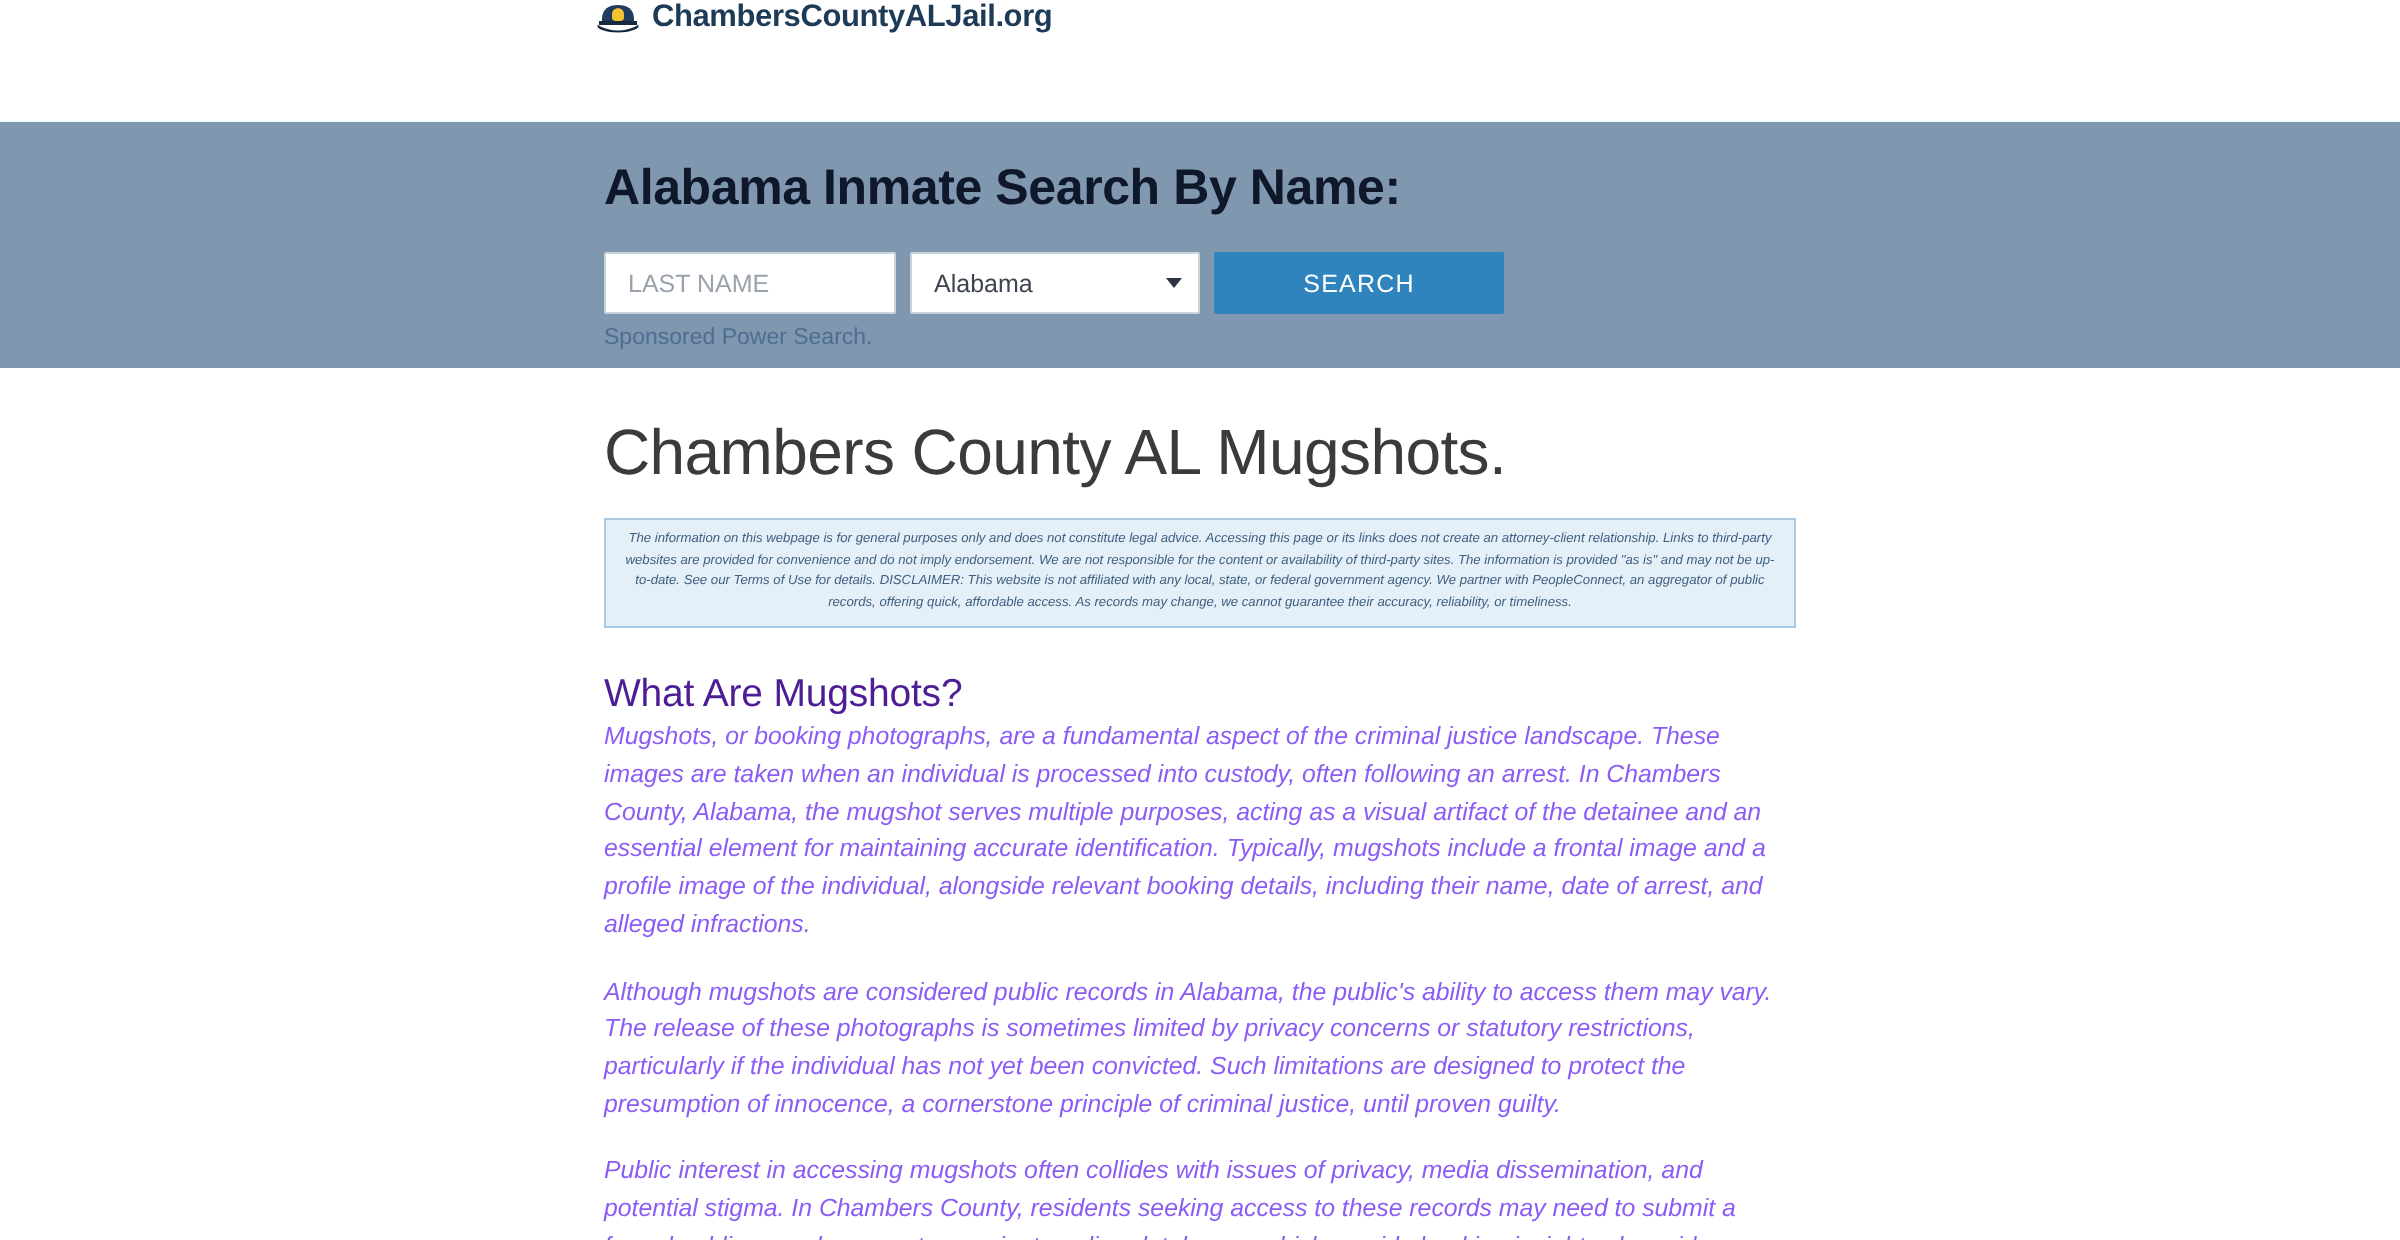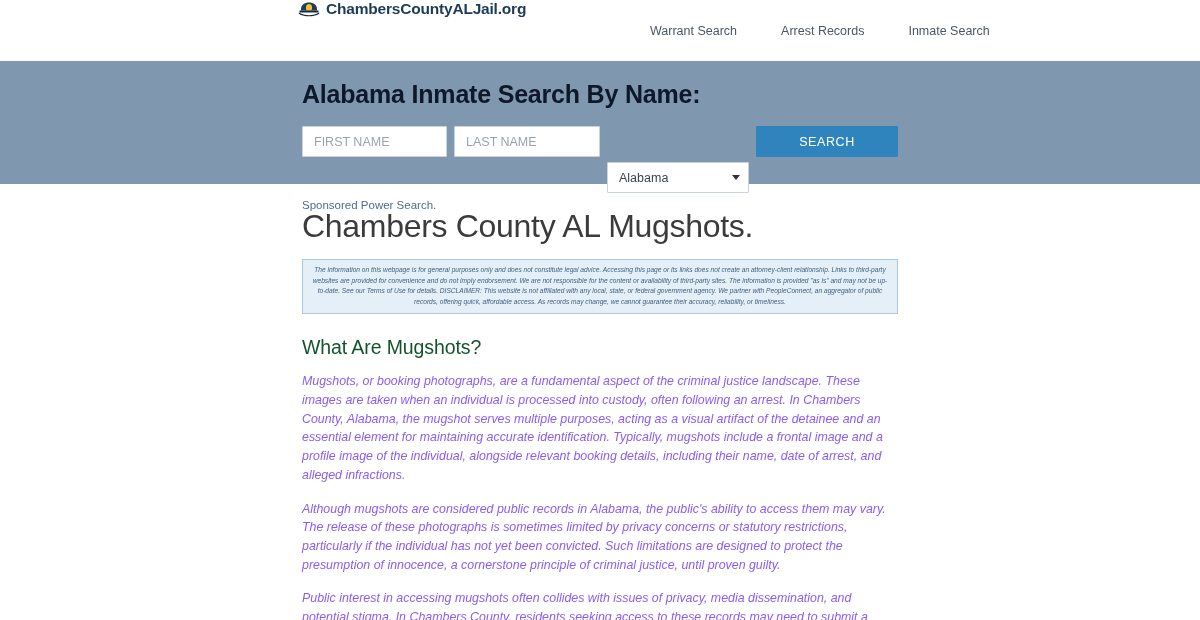--- a/index.html
+++ b/index.html
@@ -94,21 +94,20 @@
     padding: 0 11px;
     font-family: "Liberation Sans", sans-serif;
     border-radius: 1px;
   }
   .search-field::placeholder { color: #9aa3ad; }
   .field-first { width: 145px; }
   .field-last  { width: 146px; }
   .select-wrap {
     width: 145px;
     position: relative;
-    margin-top: 36px;
   }
   .state-select {
     width: 100%;
     height: 31px;
     border: 1px solid #c9d4de;
     background: #ffffff;
     font-size: 12.5px;
     color: #3c4450;
     padding: 0 22px 0 11px;
     font-family: "Liberation Sans", sans-serif;
@@ -172,22 +171,21 @@
     font-size: 6.6px;
     line-height: 10.6px;
     color: #3f5f80;
     font-style: italic;
     text-align: center;
   }
 
   .section-title {
     font-size: 19.5px;
     font-weight: normal;
-    color: #14532d;
-    margin-bottom: 13px;
+    color: #4c1d95;
     letter-spacing: -0.1px;
   }
 
   .body-text {
     font-size: 12.4px;
     line-height: 18.7px;
     color: #8b5cf6;
     margin-bottom: 15px;
     width: 596px;
     text-align: left;
@@ -203,33 +201,27 @@
       <span class="brand-icon-wrap">
         <svg class="brand-icon" viewBox="0 0 44 32" xmlns="http://www.w3.org/2000/svg">
           <path d="M6 17 C6 7 13 3 22 3 C31 3 38 7 38 17 L38 19 L6 19 Z" fill="#1f3c5e"></path>
           <path d="M16 12 C16 8.5 18.6 6.2 22 6.2 C25.4 6.2 28 8.5 28 12 L28 16 C28 18 25.4 19.4 22 19.4 C18.6 19.4 16 18 16 16 Z" fill="#f2c230"></path>
           <path d="M3 19 L41 19 L41 23 L3 23 Z" fill="#16293f"></path>
           <path d="M1.5 22.5 C1.5 22.5 9 28.5 22 28.5 C35 28.5 42.5 22.5 42.5 22.5 L42.5 24.5 C42.5 26.8 34 30.5 22 30.5 C10 30.5 1.5 26.8 1.5 24.5 Z" fill="#16293f"></path>
         </svg>
       </span>
       <span class="brand-text">ChambersCountyALJail.org</span>
     </a>
-    <nav class="main-nav">
-      <a class="nav-link" href="#">Warrant Search</a>
-      <a class="nav-link" href="#">Arrest Records</a>
-      <a class="nav-link" href="#">Inmate Search</a>
-    </nav>
   </div>
 </header>
 
 <section class="hero">
   <div class="hero-inner">
     <h1 class="hero-title">Alabama Inmate Search By Name:</h1>
     <form class="search-row">
-      <input class="search-field field-first" type="text" placeholder="FIRST NAME" style="">
       <input class="search-field field-last" type="text" placeholder="LAST NAME" style="">
       <div class="select-wrap">
         <select class="state-select">
           <option>Alabama</option>
         </select>
         <span class="select-caret"></span>
       </div>
       <button class="search-button" type="submit">SEARCH</button>
     </form>
     <a class="sponsored-link" href="#">Sponsored Power Search.</a>

